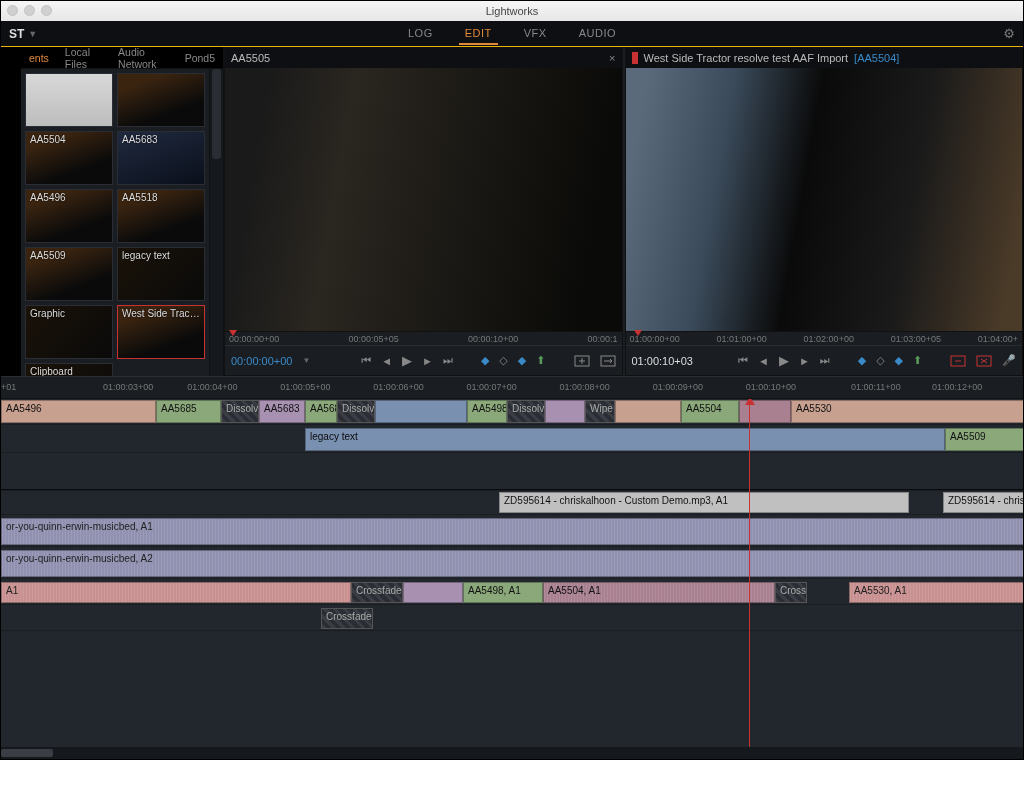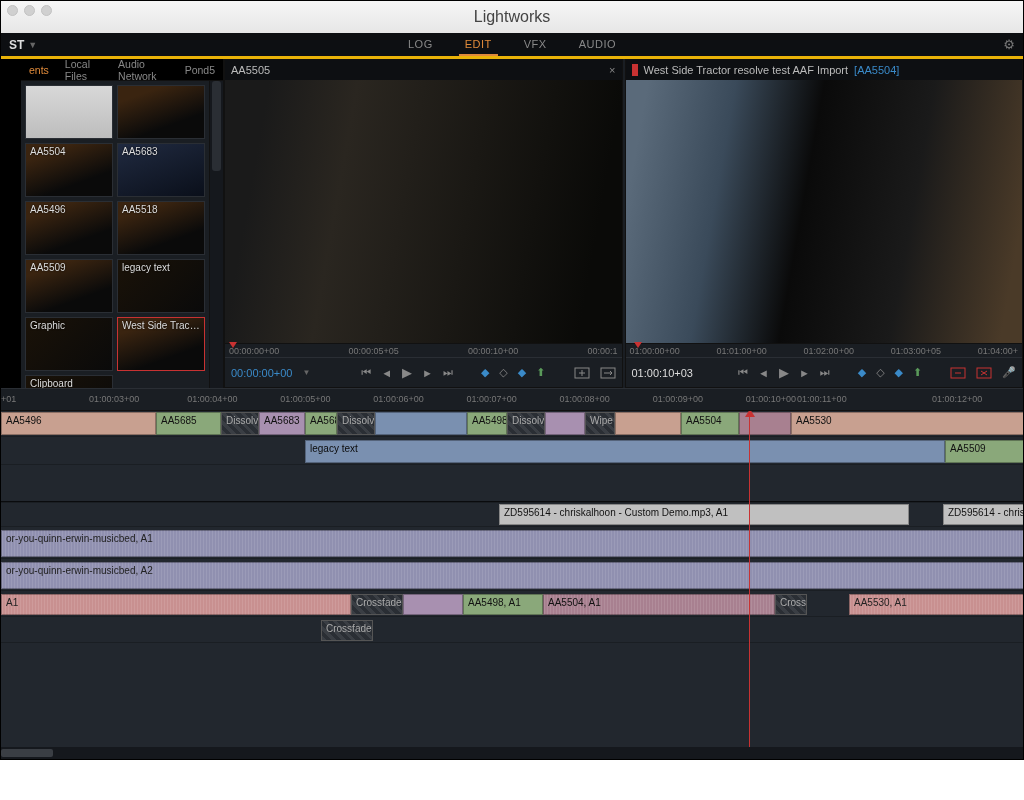--- a/index.html
+++ b/index.html
@@ -1,21 +1,21 @@
 <!DOCTYPE html>
 <html><head>
 <meta charset="utf-8">
 <style>
 * { margin:0; padding:0; box-sizing:border-box; font-family:-apple-system,Helvetica,Arial,sans-serif; }
 body { background:#fff; width:1024px; height:800px; overflow:hidden; font-size:11px; color:#aaa; }
 .root { width:1024px; height:760px; background:#1a1e23; display:flex; flex-direction:column; border:1px solid #000; }
-.titlebar { height:32px; background:linear-gradient(#f6f6f6,#e6e6e6); display:flex; align-items:center; justify-content:center; color:#444; font-size:16px; position:relative; }
+.titlebar { height:20px; background:linear-gradient(#f6f6f6,#e6e6e6); display:flex; align-items:center; justify-content:center; color:#444; font-size:11px; position:relative; }
 .traffic { position:absolute; left:6px; top:4px; display:flex; gap:6px; }
 .dot { width:11px; height:11px; border-radius:50%; background:#d0d0d0; border:1px solid #c2c2c2; }
-.topbar { height:26px; background:#0d0f12; display:flex; align-items:center; padding:0 8px; gap:4px; border-bottom:3px solid #eab308; position:relative; }
+.topbar { height:26px; background:#0d0f12; display:flex; align-items:center; padding:0 8px; gap:4px; border-bottom:1px solid #eab308; position:relative; }
 .st-label { color:#ddd; font-weight:bold; font-size:12px; }
 .st-caret { color:#666; font-size:9px; }
 .center-tabs { position:absolute; left:50%; transform:translateX(-50%); display:flex; gap:20px; font-size:11px; }
 .center-tab { color:#888; letter-spacing:0.5px; padding:4px 6px; cursor:pointer; }
 .center-tab.active { color:#e08a3a; border-bottom:2px solid #e08a3a; }
 .gear { margin-left:auto; color:#777; font-size:13px; }
 .main { flex:0 0 330px; display:flex; overflow:hidden; border-bottom:1px solid #2a2e34; }
 .bin { flex:0 0 223px; background:#000000; display:flex; flex-direction:column; border-right:1px solid #111;padding-left:20px; }
 .bin-tabs { display:flex; font-size:10.5px; color:#888; height:22px; align-items:center; border-bottom:1px solid #111; }
 .bin-tab { padding:0 8px; cursor:pointer; }
@@ -235,29 +235,29 @@
             </span>
           <span class="tbtn" style="color:#3a8ac8">🎤</span>
         </div>
       </div>
     </div>
   </div>
 
   <div class="timeline">
     <div class="tl-ruler" id="tl-ruler">
         <span class="tl-tick" style="left: 0px;">+01</span>
-        <span class="tl-tick" style="left: 88px;">01:00:03+00</span>
+        <span class="tl-tick" style="left: 102px;">01:00:03+00</span>
         <span class="tl-tick" style="left: 186.182px;">01:00:04+00</span>
         <span class="tl-tick" style="left: 279.273px;">01:00:05+00</span>
         <span class="tl-tick" style="left: 372.364px;">01:00:06+00</span>
         <span class="tl-tick" style="left: 465.455px;">01:00:07+00</span>
         <span class="tl-tick" style="left: 558.545px;">01:00:08+00</span>
         <span class="tl-tick" style="left: 651.636px;">01:00:09+00</span>
         <span class="tl-tick" style="left: 744.727px;">01:00:10+00</span>
-        <span class="tl-tick" style="left: 796px;">01:00:11+00</span>
+        <span class="tl-tick" style="left: 850px;">01:00:11+00</span>
         <span class="tl-tick" style="left: 930.909px;">01:00:12+00</span>
       </div>
     <div class="tl-tracks" id="tl-tracks">
       <div class="playhead-line" id="playhead" style="left: 747.52px;">
         <div class="playhead-knob" style="left:-4px"></div>
       </div>
     <div class="track" style="top: 0px; height: 26px;">
           <div class="clip c-pink" style="left: 0px; width: 155px;">AA5496</div>
           <div class="clip c-green" style="left: 155px; width: 65px;">AA5685</div>
           <div class="clip c-hatch" style="left: 220px; width: 38px;">Dissolve</div>

